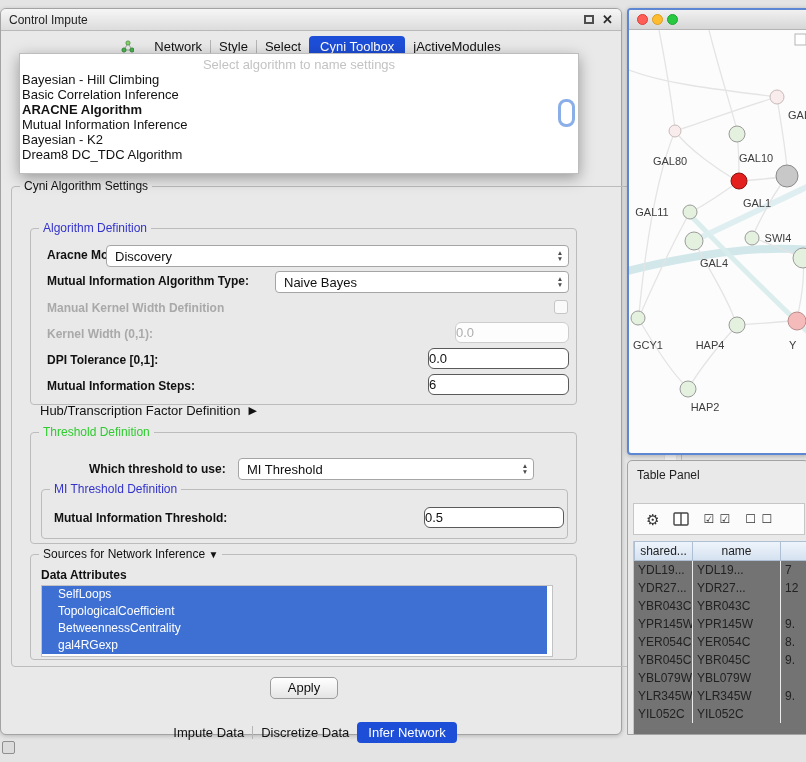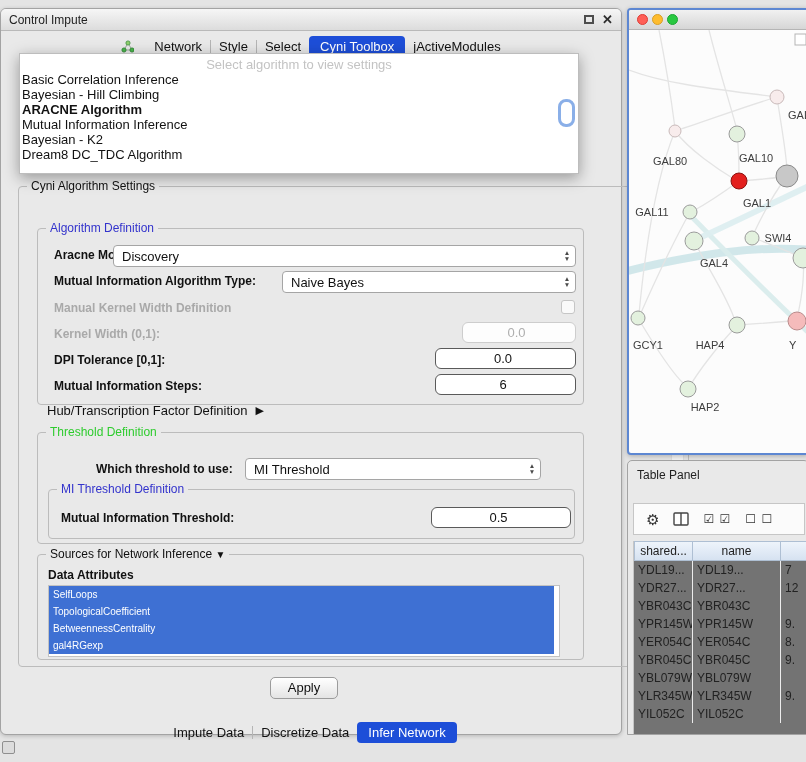--- a/index.html
+++ b/index.html
@@ -33,45 +33,45 @@
   .popup-item.bold { font-weight:bold; }
   .focus-ring { position:absolute; right:3px; top:45px; width:17px; height:28px;
     border:3px solid #8aafe8; border-radius:8px; background:transparent; }
 
   
   .groupbox { position:absolute; border:1px solid #bcbcbc; border-radius:4px; }
   .group-title { position:absolute; top:-8px; left:8px; background:#e9e9e9; padding:0 4px; font-size:12px; color:#111; white-space:nowrap; }
   .group-title.blue  { color:#3333cc; }
   .group-title.green { color:#2ecc2e; }
 
-  #settings-group { left:10px; top:177px; width:671px; height:481px;margin-left:7px; }
+  #settings-group { left:10px; top:177px; width:671px; height:481px; }
   #algdef-group   { left:18px; top:41px;  width:547px; height:177px; }
   #threshold-group{ left:18px; top:245px; width:547px; height:112px; }
   #mith-group     { left:10px; top:56px;  width:527px; height:50px; }
   #sources-group  { left:18px; top:367px; width:547px; height:106px; }
 
   .flabel { position:absolute; font-size:12px; font-weight:bold; white-space:nowrap; color:#111; }
   .flabel.disabled { color:#a9a9a9; }
 
   .combo { position:absolute; height:22px; background:#fff; border:1px solid #a5a5a5; border-radius:4px;
     display:flex; align-items:center; font-size:13px; }
   .combo .cval { flex:1; padding-left:8px; color:#111; white-space:nowrap; overflow:hidden; }
   .combo .carrows { width:16px; display:flex; flex-direction:column; align-items:center; color:#4a4a4a; }
   .combo .carrows span { font-size:6.5px; line-height:6.5px; }
 
   .tfield { position:absolute; height:21px; background:#fff; border:1px solid #5a5a5a; border-radius:6px;
-    font-size:13px; text-align:center; padding-right:5px; font-family:"Liberation Sans", sans-serif; color:#111; }
+    font-size:13px; text-align:left; padding-right:5px; font-family:"Liberation Sans", sans-serif; color:#111; }
   .tfield.disabled { border:1px solid #cdcdcd; color:#aeaeae; background:#fdfdfd; }
   .checkbox { position:absolute; width:14px; height:14px; border:1px solid #c6c6c6; background:#fafafa; border-radius:3px; }
 
   #hub-row { position:absolute; left:28px; top:216px; font-size:13px; color:#111; display:flex; align-items:center; gap:8px; }
   #hub-row .tri { font-size:11px; color:#111; }
 
   .attr-list { position:absolute; left:10px; top:30px; width:512px; height:72px; background:#fff; border:1px solid #c2c2c2; overflow:hidden; }
-  .attr-item { height:17px; line-height:17px; width:calc(100% - 5px); background:#3e70d3; color:#fff; font-size:10px; padding-left:4px; white-space:nowrap; }
+  .attr-item { height:17px; line-height:17px; width:calc(100% - 5px); background:#3e70d3; color:#fff; font-size:12px; padding-left:16px; white-space:nowrap; }
 
   .scrollbar { position:absolute; right:4px; top:12px; width:13px; height:456px; background:#f2f2f2; border:1px solid #dcdcdc; border-radius:7px; }
   .scroll-thumb { position:absolute; left:1px; top:3px; width:9px; height:128px; background:#bfbfbf; border-radius:5px; }
 
   .apply-btn { position:absolute; left:269px; top:668px; width:68px; height:22px;
     background:linear-gradient(#ffffff,#e4e4e4); border:1px solid #9b9b9b; border-radius:5px;
     font-size:13px; text-align:center; line-height:20px; color:#111; }
 
   .bottom-tabrow { position:absolute; left:0; right:0; top:701px; display:flex; justify-content:center; align-items:center; font-size:13px;margin-top:12px; }
 
@@ -144,23 +144,23 @@
       </div>
       <div class="tab selected">
         <span>Cyni Toolbox</span>
       </div>
       <div class="tab">
         <span>jActiveModules</span>
       </div>
     </div>
 
     <div class="popup">
-      <div class="popup-placeholder">Select algorithm to view settings</div>
+      <div class="popup-placeholder">Select algorithm to name settings</div>
+      <div class="popup-item">Bayesian - Hill Climbing</div>
       <div class="popup-item">Basic Correlation Inference</div>
-      <div class="popup-item">Bayesian - Hill Climbing</div>
       <div class="popup-item bold">ARACNE Algorithm</div>
       <div class="popup-item">Mutual Information Inference</div>
       <div class="popup-item">Bayesian - K2</div>
       <div class="popup-item">Dream8 DC_TDC Algorithm</div>
       <div class="focus-ring"></div>
     </div>
 
     <div class="groupbox" id="settings-group">
       <div class="group-title">Cyni Algorithm Settings</div>
 

